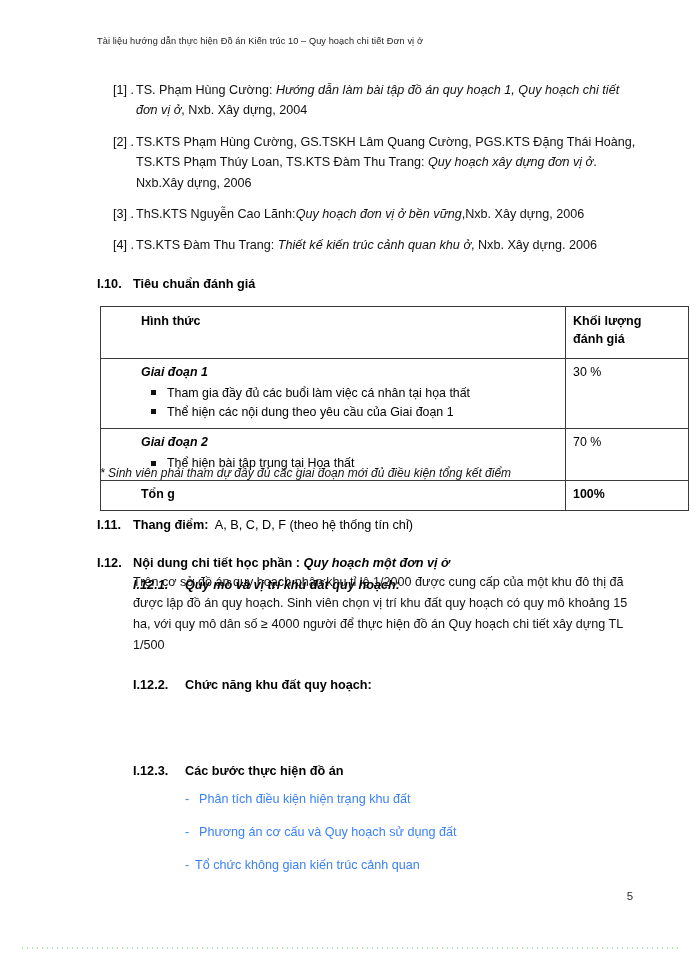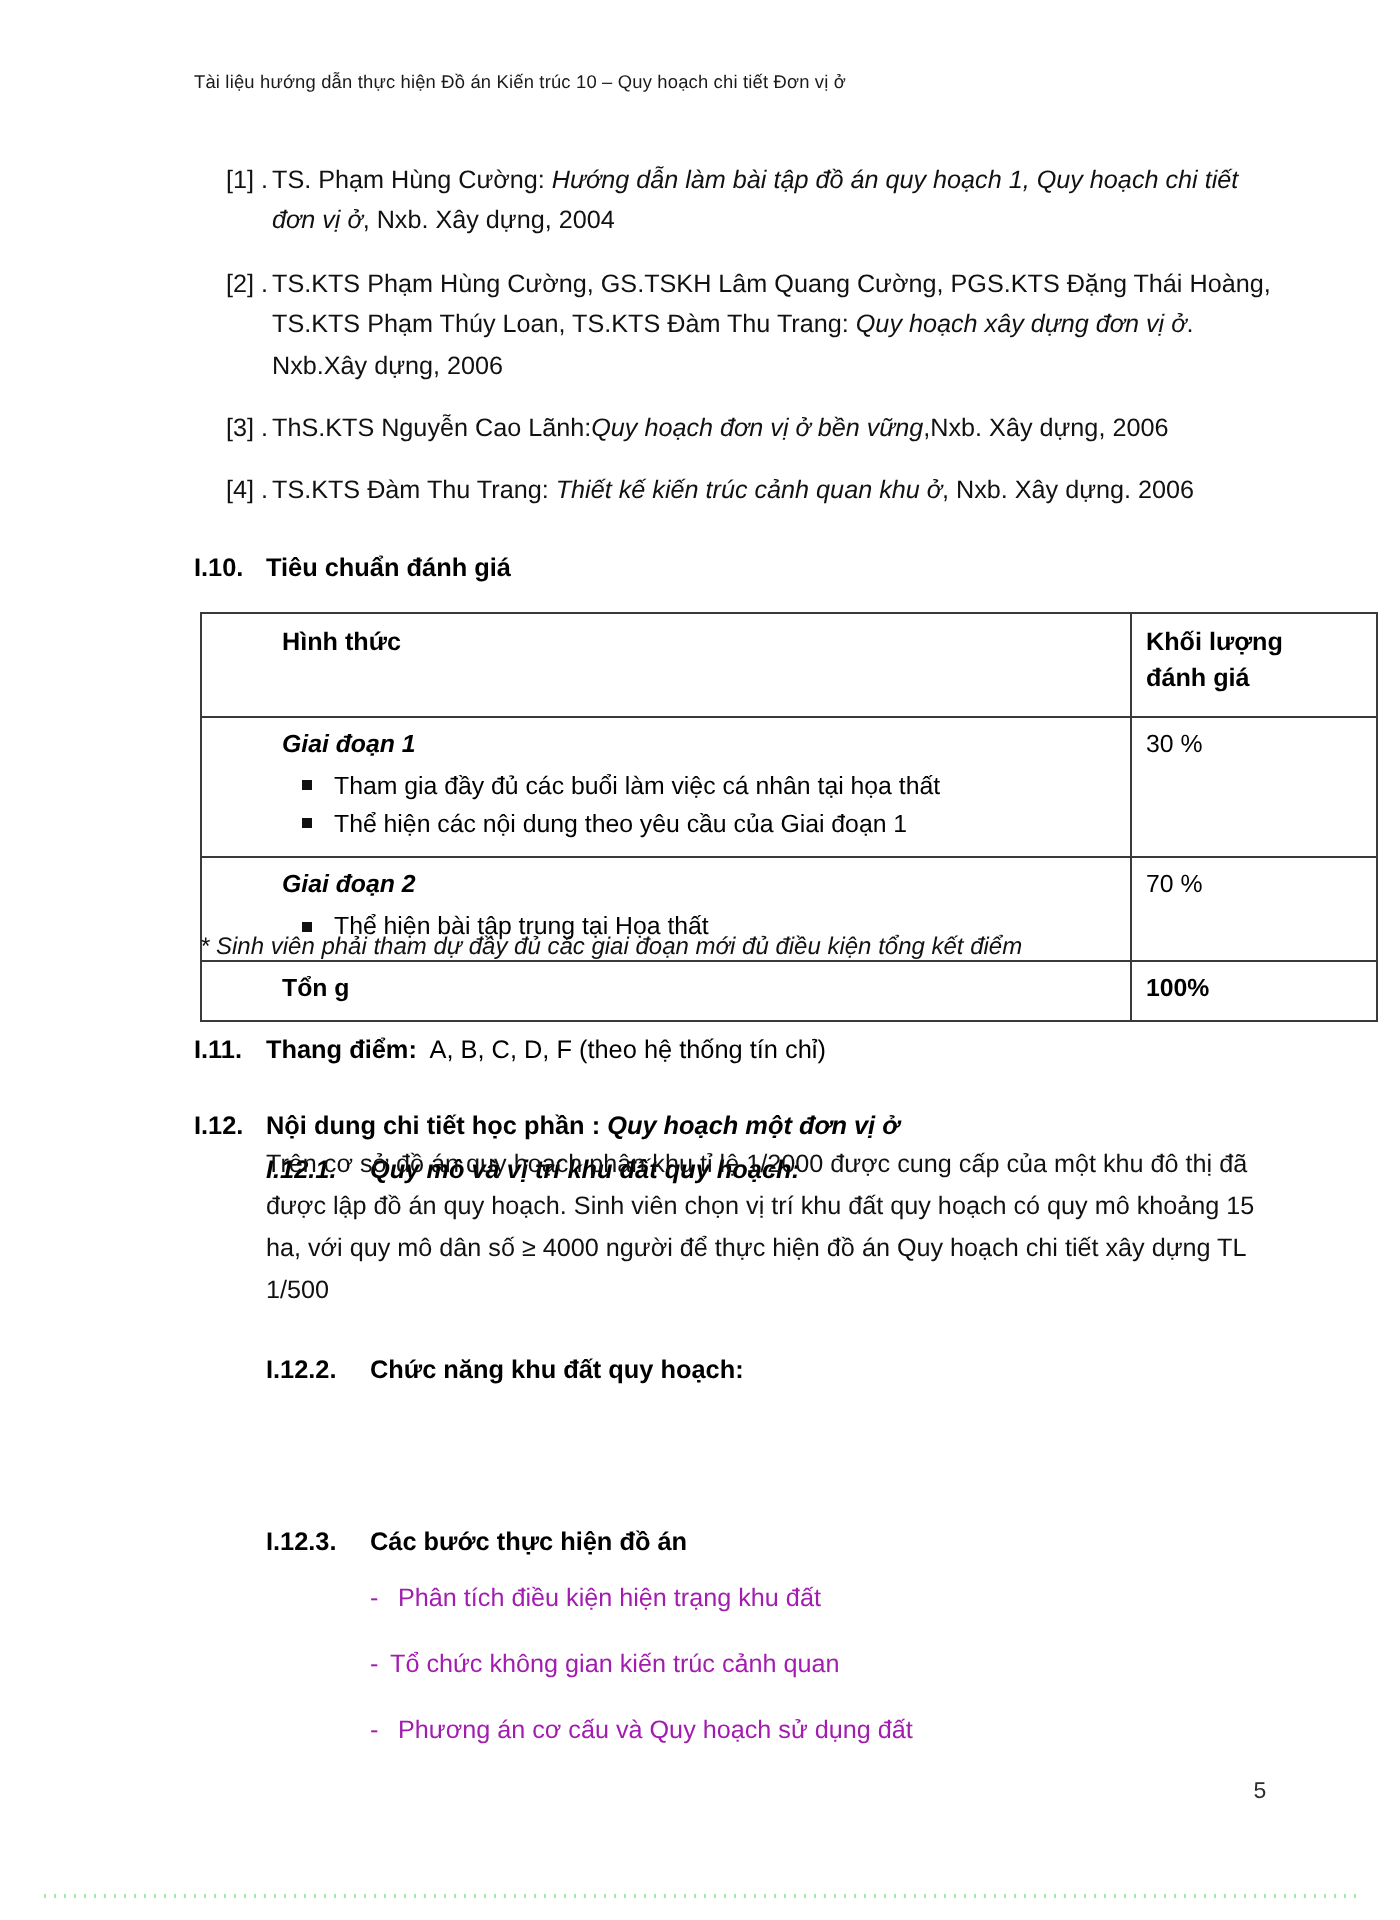--- a/index.html
+++ b/index.html
@@ -153,21 +153,21 @@
   .dash-list {
     position: absolute;
     left: 185px;
     top: 790px;
     width: 420px;
   }
   .dash-item {
     font-size: 12.6px;
     line-height: 1.5;
     margin-bottom: 14px;
-    color: #a21caf;
+    color: #3b82f6;
     white-space: nowrap;
   }
   .dash-item .dash { display: inline-block; width: 14px; }
   .dash-item.tight .dash { width: 10px; }
 
   
   .page-number {
     position: absolute;
     left: 620px;
     top: 890px;
@@ -284,25 +284,25 @@
 
 
   <div class="sec-heading" style="left:133px; top:764px;">
     <span class="sec-num" style="min-width:52px;">I.12.3.</span><span>Các  bước thực hiện đồ án</span>
   </div>
 
   <div class="dash-list">
     <div class="dash-item">
       <span class="dash">-</span><span>Phân tích điều kiện hiện trạng khu đất</span>
     </div>
+    <div class="dash-item">
+      <span class="dash">-</span><span>Phương án cơ cấu và Quy hoạch sử dụng đất</span>
+    </div>
     <div class="dash-item tight">
       <span class="dash">-</span><span>Tổ  chức  không gian kiến  trúc  cảnh  quan</span>
     </div>
-    <div class="dash-item">
-      <span class="dash">-</span><span>Phương án cơ cấu và Quy hoạch sử dụng đất</span>
-    </div>
   </div>
 
   <div class="page-number">5</div>
 
   <div class="bottom-rule"></div>
 
 </div>
 
 </body></html>

